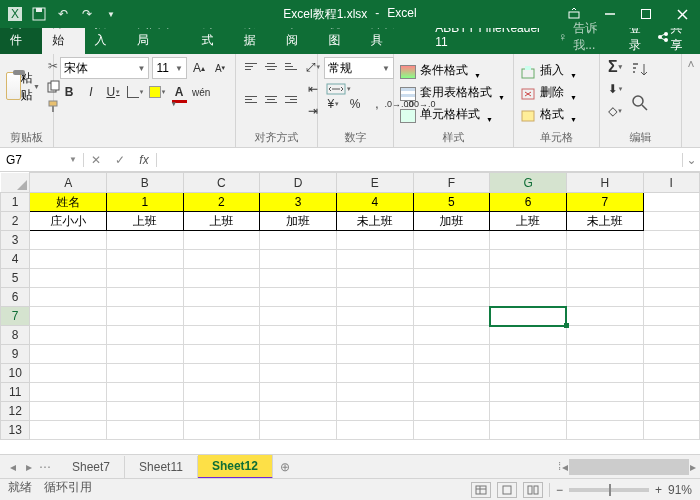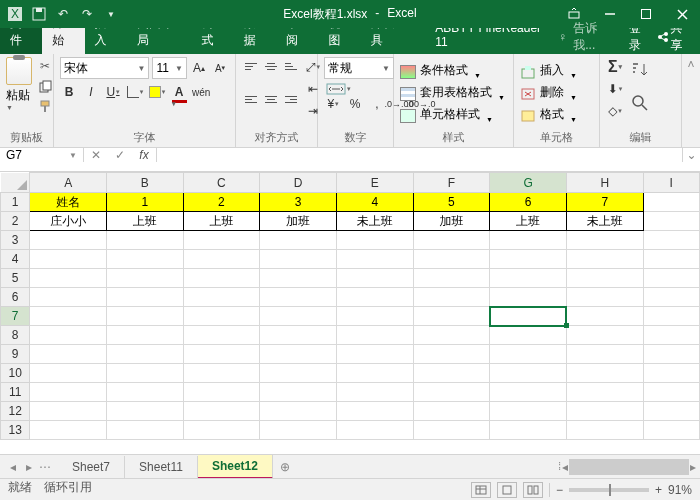--- a/index.html
+++ b/index.html
@@ -15,21 +15,21 @@
 .tab.file{background:#0c5a2c}
 .tab.active{background:#f1f1f1;color:#1a1a1a}
 .tab-right{margin-left:auto;display:flex;align-items:center;gap:6px;padding-right:8px}
 .lightbulb{opacity:.7}
 .share{display:flex;align-items:center;gap:3px}
 .ribbon{background:#f1f1f1;border-bottom:1px solid #d4d4d4;display:flex;height:94px}
 .group{border-right:1px solid #d4d4d4;padding:3px 6px 2px;display:flex;flex-direction:column;position:relative}
 .group-label{text-align:center;font-size:11px;color:#666;margin-top:auto;padding-top:2px;position:relative}
 .clip{width:54px}
 .clip-body{display:flex;gap:4px}
-.paste-big{display:flex;flex-direction:column;width:34px}
+.paste-big{display:flex;flex-direction:row;align-items:center;width:34px}
 .paste-icn{width:26px;height:28px;background:linear-gradient(#fff,#eee);border:1px solid #d7b66a;border-radius:2px;position:relative}
 .paste-icn::before{content:"";position:absolute;top:-3px;left:6px;width:12px;height:5px;background:#8a8a8a;border-radius:2px}
 .mini-col{display:flex;flex-direction:column;gap:2px}
 .mini{width:18px;height:18px;display:flex;align-items:center;justify-content:center;color:#555}
 .font{width:182px}
 .font-row{display:flex;gap:3px;align-items:center;margin-bottom:3px}
 .combo{border:1px solid #c5c5c5;background:#fff;height:22px;display:flex;align-items:center;padding:0 3px;justify-content:space-between}
 .combo .arr{font-size:8px;color:#666}
 .btnrow{display:flex;gap:4px;align-items:center}
 .rb{min-width:18px;height:20px;display:flex;align-items:center;justify-content:center;color:#333;position:relative}
@@ -44,21 +44,21 @@
 .al{width:18px;height:18px;display:flex;flex-direction:column;justify-content:center;gap:2px;padding:3px}
 .al span{height:1px;background:#555;display:block}
 .num{width:76px}
 .styles{width:120px}
 .style-item{display:flex;align-items:flex-end;gap:4px;height:22px}
 .style-ic{width:16px;height:14px;border:1px solid #888}
 .cells{width:86px}
 .edit{flex:1}
 .edit-body{display:flex;gap:6px;align-items:flex-start}
 .sigma{font-size:16px;font-weight:bold}
-.namebox-row{display:flex;height:24px;border-bottom:1px solid #d4d4d4;align-items:flex-start}
+.namebox-row{display:flex;height:24px;border-bottom:1px solid #d4d4d4;align-items:center}
 .namebox{width:84px;border-right:1px solid #d4d4d4;display:flex;align-items:center;padding:0 6px;justify-content:space-between;background:#fff}
 .fx-btns{display:flex;align-items:center;border-right:1px solid #d4d4d4}
 .fx-b{width:24px;display:flex;align-items:center;justify-content:center;color:#888}
 .fx-b.fx{font-style:italic;color:#555}
 .formula-bar{flex:1;background:#fff;padding:0 6px;display:flex;align-items:center}
 .fb-expand{width:18px;display:flex;align-items:center;justify-content:center;color:#888;border-left:1px solid #d4d4d4}
 .grid-wrap{flex:1;overflow:hidden;position:relative;background:#fff}
 table{border-collapse:collapse;width:100%}
 .selall{width:26px;height:20px;background:#f0f0f0;border-right:1px solid #d4d4d4;border-bottom:1px solid #d4d4d4;position:relative}
 .selall::after{content:"";position:absolute;right:2px;bottom:2px;border:5px solid transparent;border-right-color:#b0b0b0;border-bottom-color:#b0b0b0}
@@ -67,21 +67,21 @@
 td{border:1px solid #d9d9d9;height:19px;text-align:center;padding:0 2px;position:relative}
 td.yh{background:#ffff00;border:1px solid #000}
 td.bd{border:1px solid #000}
 th.col.hl,th.row.hl{background:#d5e3cf;color:#0f6e36}
 .active-cell{outline:2px solid #107c41;outline-offset:-1px}
 .active-cell::after{content:"";position:absolute;right:-3px;bottom:-3px;width:5px;height:5px;background:#107c41}
 .sheet-tabs{height:24px;border-top:1px solid #d4d4d4;display:flex;align-items:center;background:#f1f1f1}
 .st-nav{display:flex;gap:2px;padding:0 6px;color:#888}
 .st-nav span{width:14px;text-align:center}
 .st{padding:4px 14px;border-right:1px solid #d4d4d4;background:#f1f1f1;color:#555;cursor:pointer}
-.st.active{background:#fef9c3;color:#0f6e36;border-bottom:2px solid #be185d;font-weight:bold}
+.st.active{background:#fde047;color:#0f6e36;border-bottom:2px solid #6d28d9;font-weight:bold}
 .st-add{width:24px;text-align:center;color:#888}
 .st-scroll{margin-left:auto;display:flex;align-items:center;gap:1px;padding-right:4px}
 .sc-seg{background:#ccc;height:16px}
 .statusbar{height:22px;background:#f1f1f1;border-top:1px solid #d4d4d4;display:flex;padding:0 8px;color:#555;font-size:11px}
 .sb-right{margin-left:auto;display:flex;align-items:center;gap:6px}
 .view-btn{width:20px;height:16px;border:1px solid #bbb;display:flex;align-items:center;justify-content:center}
 .zoom-slider{width:80px;height:4px;background:#ccc;position:relative}
 .zoom-slider::before{content:"";position:absolute;left:50%;top:-4px;width:2px;height:12px;background:#888}
 .vline{width:1px;height:14px;background:#ccc}
 svg{display:block}
@@ -212,21 +212,20 @@
       <div class="rb split u">U</div>
       <div class="rb split">
           <div class="border-ic"></div>
         </div>
       <div class="rb split">
           <div class="fill-ic"></div>
         </div>
       <div class="rb split fontcolor-ic">A</div>
       <div class="rb" style="font-size:10px">wén</div>
     </div>
-    <div class="group-label">字体</div>
   </div>
 
   <div class="group align">
     <div style="display:flex;gap:4px">
       <div class="align-grid">
         <div class="al">
             <span></span>
             <span style="width:70%"></span>
             <span style="width:50%"></span>
           </div>

